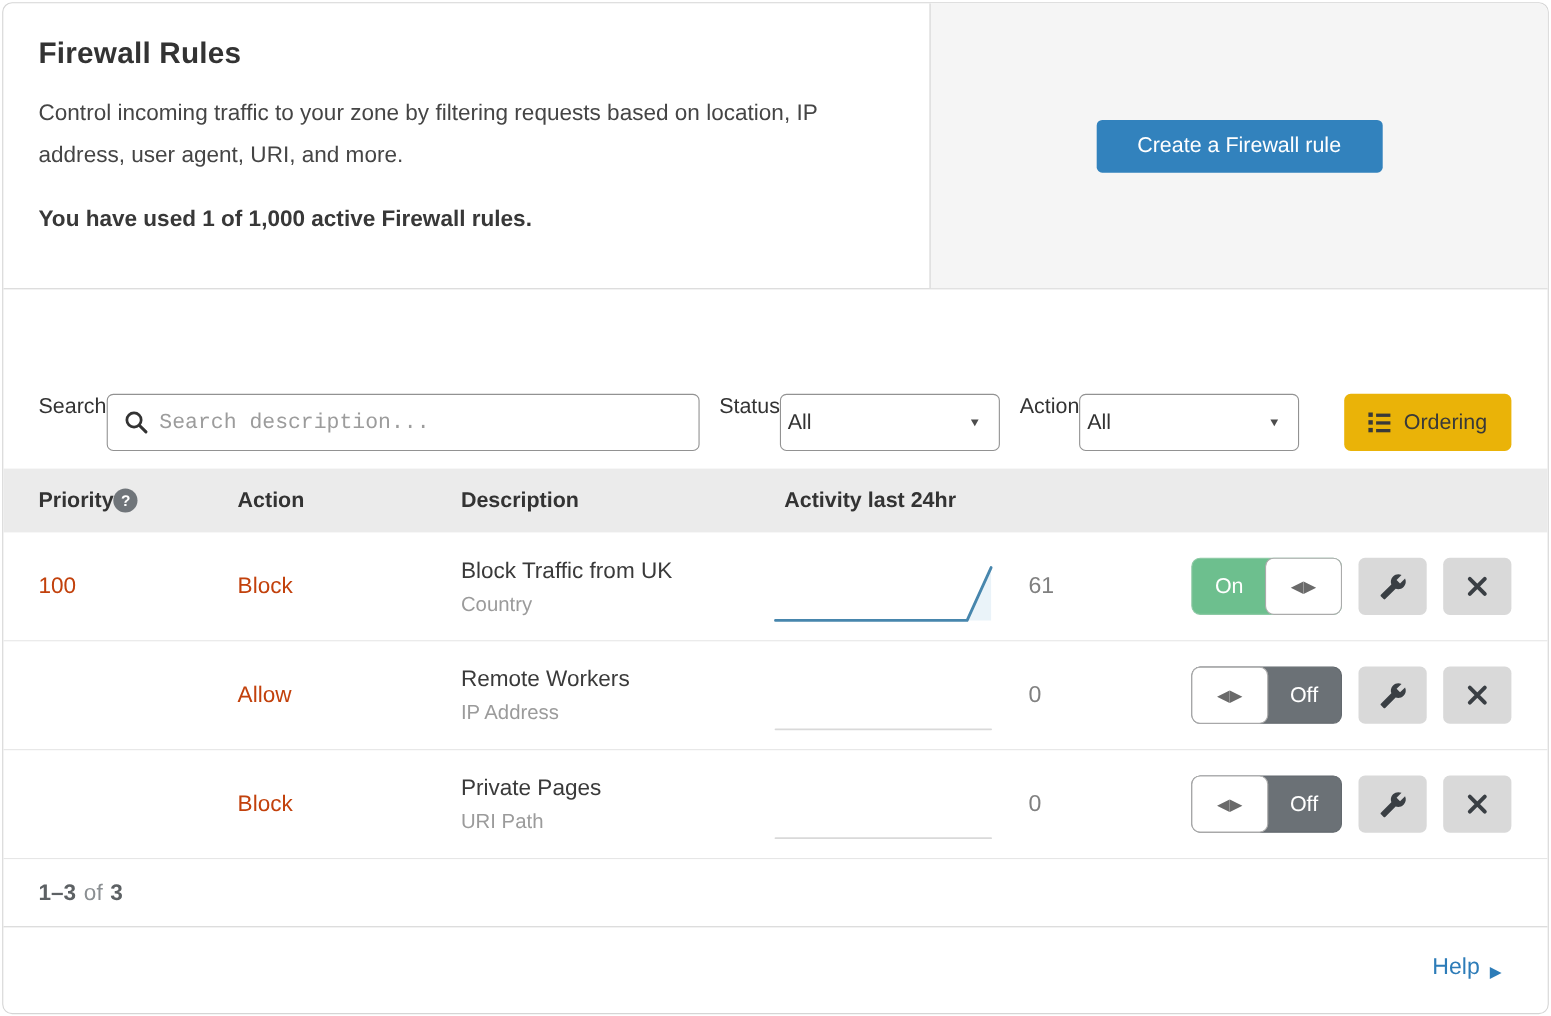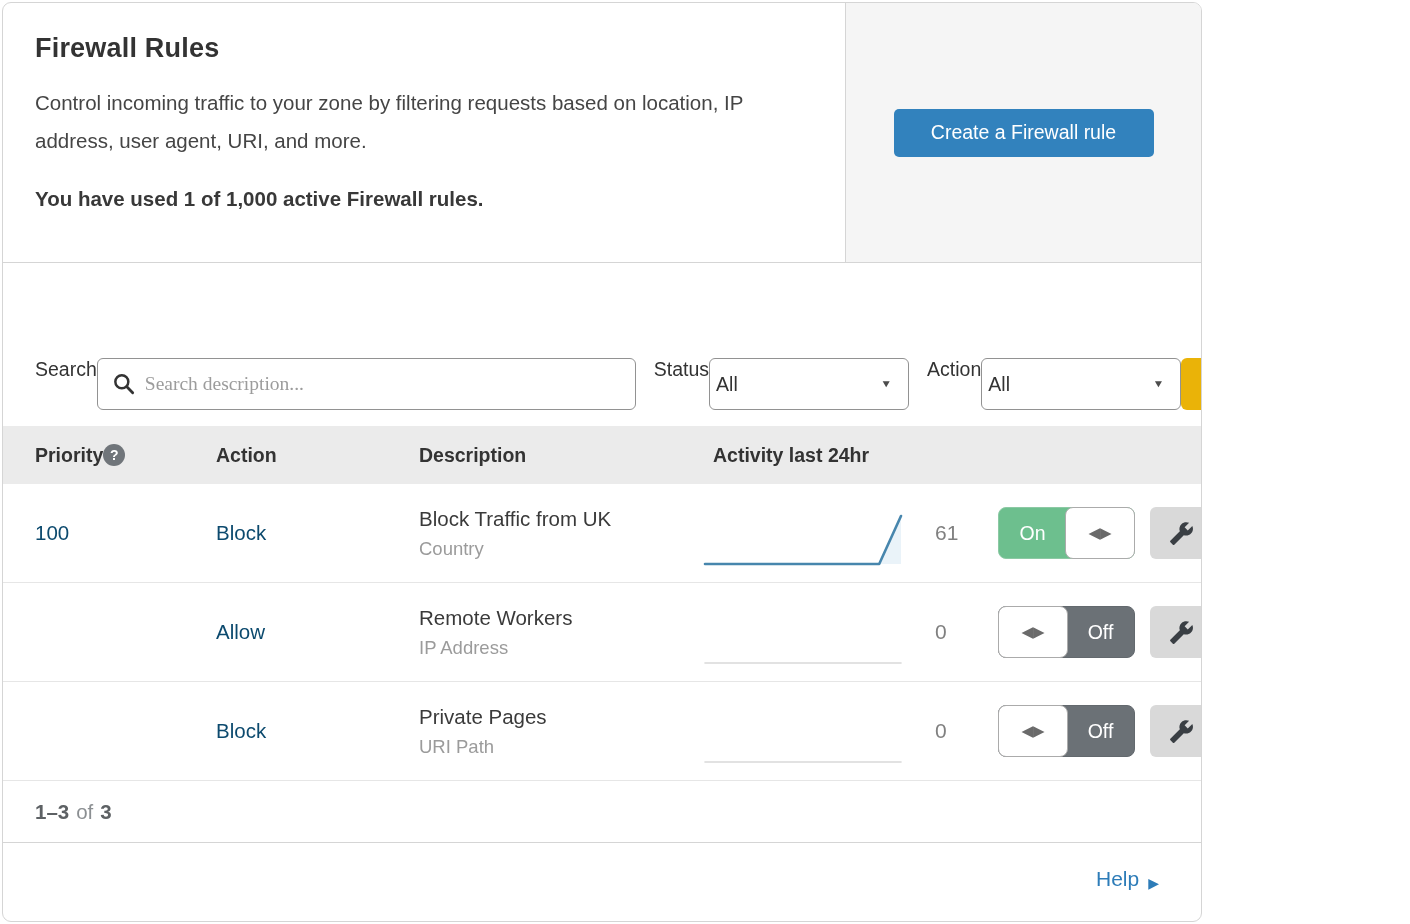--- a/index.html
+++ b/index.html
@@ -14,21 +14,21 @@
     --panel:#f5f5f5;
     --text:#383838;
     --muted:#9b9b9b;
   }
   *{box-sizing:border-box;margin:0;padding:0;}
   body{
     width:1410px;height:924px;background:#fff;
     font-family:"Liberation Sans", sans-serif;color:var(--text);
   }
   .card{
-    margin:2px;width:1200px;height:920px;
+    margin:2px;width:1406px;height:920px;
     border:1px solid var(--border);border-radius:9px;
     overflow:hidden;background:#fff;
   }
   
   .top{display:flex;height:260px;border-bottom:1px solid var(--border);}
   .top-left{flex:0 0 842px;padding:30px 32px 0 32px;}
   .page-title{font-size:27px;font-weight:bold;color:#333;letter-spacing:.2px;}
   .page-desc{margin-top:20px;font-size:20.5px;line-height:38px;color:#454545;max-width:775px;}
   .usage-note{margin-top:27px;font-size:20.5px;font-weight:bold;color:#383838;}
   .top-right{flex:1;background:var(--panel);border-left:1px solid var(--border);
@@ -37,21 +37,21 @@
     background:var(--accent);color:#fff;border:none;border-radius:5px;
     font-family:inherit;font-size:19.5px;padding:0 26px;height:48px;min-width:260px;cursor:pointer;
   }
   
   .filters{display:flex;align-items:flex-end;height:163px;padding:0 33px 16px 29px;}
   .fgroup{display:flex;flex-direction:row;}
   .flabel{font-size:19.5px;color:#333;margin-bottom:14px;padding-left:3px;}
   .search-wrap{position:relative;width:539px;}
   .search-input{
     width:100%;height:52px;border:1px solid #929292;border-radius:6px;
-    padding:0 14px 0 47px;font-family:Liberation Serif, serif;font-size:19.5px;color:#0c4a6e;outline:none;
+    padding:0 14px 0 47px;font-family:Liberation Mono, monospace;font-size:19.5px;color:#0c4a6e;outline:none;
   }
   .search-input::placeholder{color:#9c9c9c;}
   .search-icon{position:absolute;left:14px;top:13px;width:26px;height:26px;}
   .select{
     width:200px;height:52px;border:1px solid #929292;border-radius:6px;background:#fff;
     display:flex;align-items:center;justify-content:space-between;
     padding:0 16px 0 6px;font-size:19.5px;color:#333;cursor:pointer;
   }
   .caret{font-size:12px;color:#4c4c4c;transform:scaleY(.85);}
   .gap15{margin-left:15px;}
@@ -75,21 +75,21 @@
   .q-icon{
     width:22px;height:22px;border-radius:50%;background:#70757a;color:#fff;
     font-size:14px;font-weight:bold;display:inline-flex;align-items:center;justify-content:center;cursor:pointer;
   }
   .th-activity{padding-left:10px;}
   .row{
     height:99px;border-bottom:1px solid var(--row-border);
     display:grid;grid-template-columns:181px 203px 284px 205px 90px 1fr auto;
     align-items:center;padding:0 33px 0 32px;
   }
-  .cell-priority,.cell-action{font-size:20.5px;color:#0c4a6e;}
+  .cell-priority,.cell-action{font-size:20.5px;color:#c2410c;}
   .desc-title{font-size:20.5px;color:#3a3a3a;}
   .desc-sub{font-size:18.5px;color:var(--muted);margin-top:7px;}
   .spark{width:205px;height:60px;margin-top:14px;}
   .cell-count{font-size:21px;color:#808080;padding-left:27px;}
   .controls{display:flex;align-items:center;gap:15px;}
   .toggle{
     width:137px;height:52px;border-radius:8px;display:flex;cursor:pointer;
     position:relative;background:#fff;
   }
   .toggle .fill{

